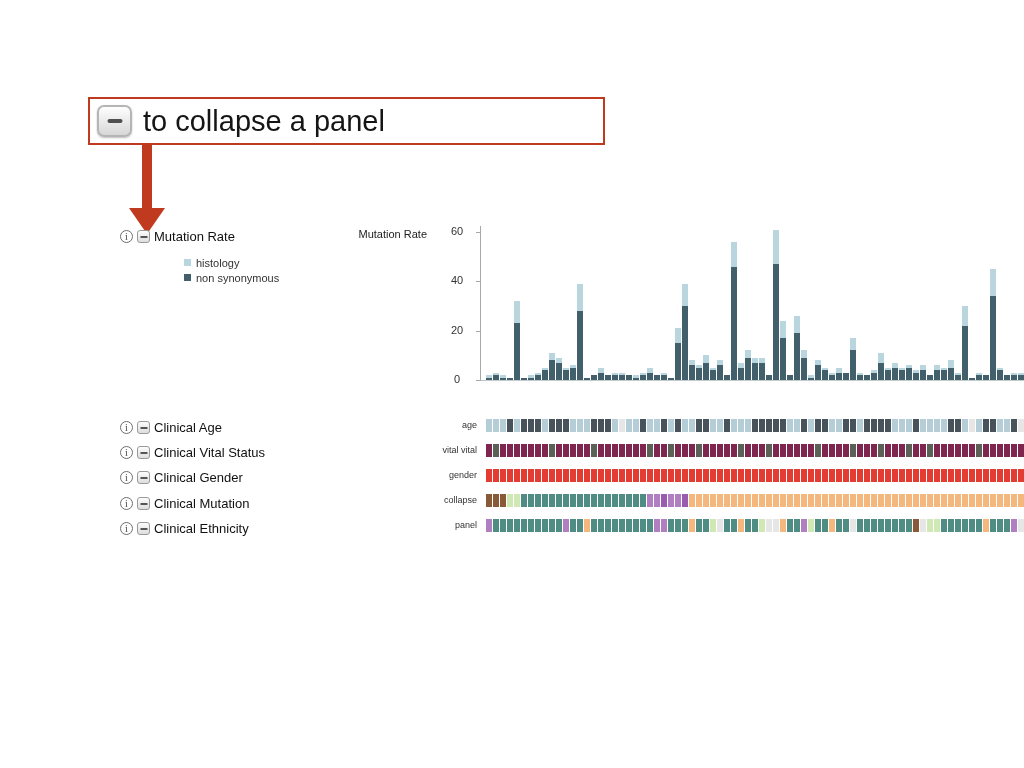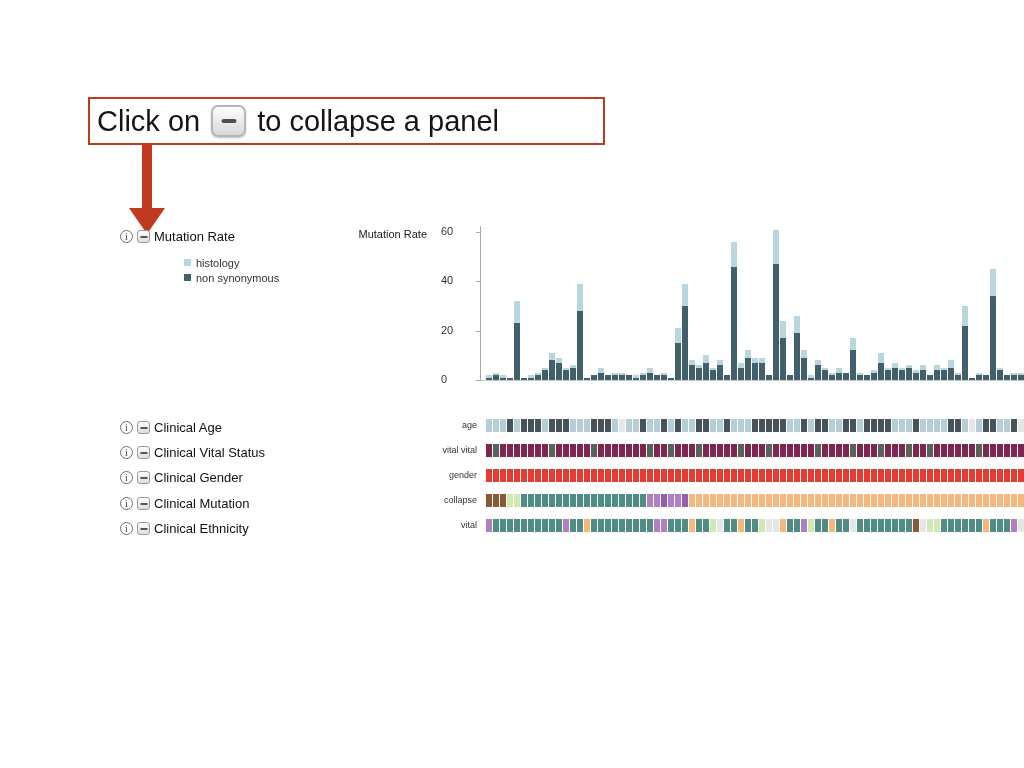--- a/index.html
+++ b/index.html
@@ -31,41 +31,40 @@
                      width:7px;height:2px;background:#555;}
   .legend{position:absolute;left:184px;top:255px;font-size:11px;color:#333;}
   .legend-item{display:flex;align-items:center;gap:5px;height:15px;}
   .legend-swatch{width:7px;height:7px;flex:none;}
 
   
   .ylabel{position:absolute;left:330px;top:228px;width:97px;text-align:right;
           font-size:11px;color:#222;}
   .axis-line{position:absolute;left:480px;top:226px;width:1px;height:155px;background:#a3a9ad;}
   .base-line{position:absolute;left:481px;top:380px;width:543px;height:1px;background:#c3cbcf;}
-  .ytick-label{position:absolute;width:32px;text-align:left;font-size:11px;color:#333;line-height:13px;}
+  .ytick-label{position:absolute;width:32px;text-align:center;font-size:11px;color:#333;line-height:13px;}
   .ytick-mark{position:absolute;width:5px;height:1px;background:#a3a9ad;}
   #bars{position:absolute;left:486px;top:230px;width:538px;height:150px;
         display:flex;align-items:flex-end;}
   .bar{width:6px;margin-right:1px;flex:none;display:flex;flex-direction:column;
        justify-content:flex-end;}
   .bar div{width:100%;}
 
   
   .track-label{position:absolute;left:380px;width:97px;text-align:right;
                font-size:9px;color:#333;line-height:13px;}
   .track-row{position:absolute;left:486px;height:13px;display:flex;}
   .track-cell{width:6px;height:13px;margin-right:1px;flex:none;}
 </style>
 </head>
 <body>
 
 <div id="stage">
 
   <div class="callout">
-    <span>Click on</span>
     <span class="mini-btn">
         <span class="bar"></span>
       </span>
     <span>to collapse a panel</span>
   </div>
   <div class="arrow-shaft"></div>
   <div class="arrow-head"></div>
 
   <div class="panel-row" style="left:120px;top:229px;">
     <span class="icon-info">i</span>
@@ -762,21 +761,21 @@
         <div class="track-cell" style="background: rgb(244, 184, 126);"></div>
         <div class="track-cell" style="background: rgb(244, 184, 126);"></div>
         <div class="track-cell" style="background: rgb(244, 184, 126);"></div>
         <div class="track-cell" style="background: rgb(244, 184, 126);"></div>
         <div class="track-cell" style="background: rgb(244, 184, 126);"></div>
         <div class="track-cell" style="background: rgb(244, 184, 126);"></div>
         <div class="track-cell" style="background: rgb(244, 184, 126);"></div>
         <div class="track-cell" style="background: rgb(244, 184, 126);"></div>
         <div class="track-cell" style="background: rgb(244, 184, 126);"></div>
       </div>
-      <div class="track-label" style="top: 519px;">vital</div>
+      <div class="track-label" style="top: 519px;">panel</div>
       <div class="track-row" style="top: 519px;">
         <div class="track-cell" style="background: rgb(176, 127, 194);"></div>
         <div class="track-cell" style="background: rgb(78, 140, 132);"></div>
         <div class="track-cell" style="background: rgb(78, 140, 132);"></div>
         <div class="track-cell" style="background: rgb(78, 140, 132);"></div>
         <div class="track-cell" style="background: rgb(78, 140, 132);"></div>
         <div class="track-cell" style="background: rgb(78, 140, 132);"></div>
         <div class="track-cell" style="background: rgb(78, 140, 132);"></div>
         <div class="track-cell" style="background: rgb(78, 140, 132);"></div>
         <div class="track-cell" style="background: rgb(78, 140, 132);"></div>

